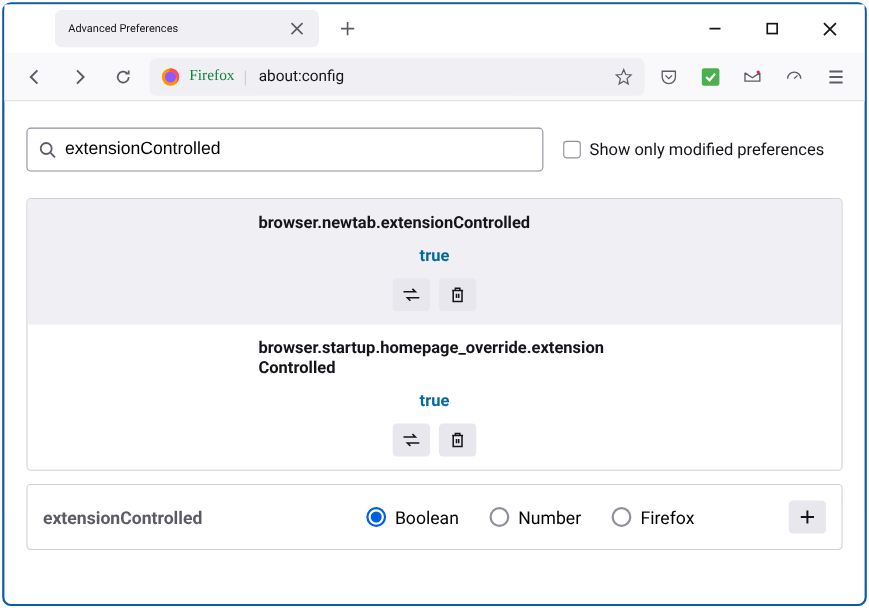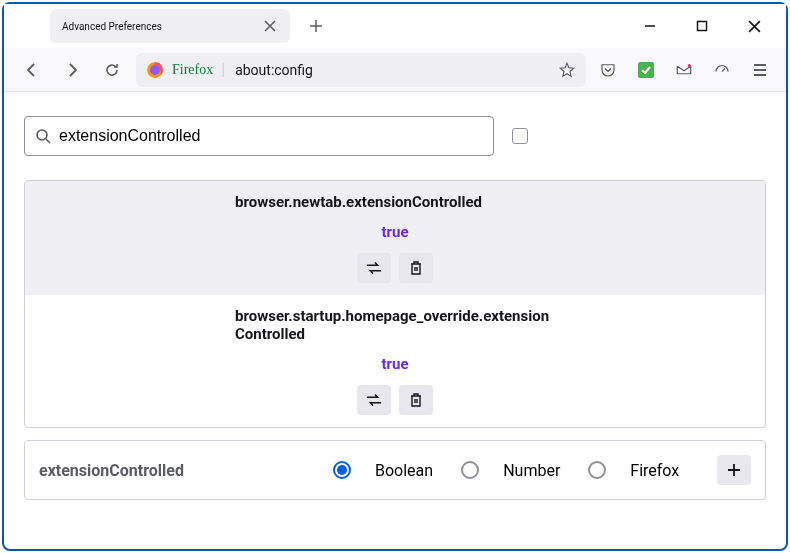--- a/index.html
+++ b/index.html
@@ -24,27 +24,27 @@
 .content { flex: 1; padding: 24px 20px; position: relative; }
 .search-row { display: flex; align-items: center; gap: 18px; margin-bottom: 24px; }
 .search-box { flex: 1; height: 40px; border: 1px solid #8f8f9d; border-radius: 4px; display: flex; align-items: center; padding: 0 10px; gap: 8px; max-width: 470px; }
 .search-box input { border: none; outline: none; font-size: 16px; flex: 1; background: transparent; }
 .checkbox-row { display: flex; align-items: center; gap: 8px; font-size: 15px; color: #15141a; }
 .chk { width: 16px; height: 16px; border: 1px solid #8f8f9d; border-radius: 3px; }
 .prefs-box { border: 1px solid #cfcfd8; border-radius: 4px; overflow: hidden; }
 .pref-row { display: flex; align-items: center; padding: 12px 14px; font-size: 15px; gap: 12px; flex-direction: column; }
 .pref-row.odd { background: #f0f0f4; }
 .pref-name { width: 320px; font-weight: 700; color: #15141a; word-break: break-word; }
-.pref-value { flex: 1; font-weight: 700; color: #6d28d9; }
+.pref-value { flex: 1; font-weight: 700; color: #0369a1; }
 .pref-actions { display: flex; gap: 8px; }
 .action-btn { width: 34px; height: 30px; background: #e7e7ed; border-radius: 4px; display: flex; align-items: center; justify-content: center; cursor: pointer; color: #15141a; }
 .newpref-row { display: flex; align-items: center; padding: 14px; border: 1px solid #cfcfd8; border-radius: 4px; margin-top: 12px; font-size: 16px; gap: 14px; }
 .newpref-name { width: 280px; font-weight: 700; color: #5b5b66; }
 .radio-group { display: flex; gap: 28px; flex: 1; }
-.radio-opt { display: flex; align-items: center; gap: 24px; cursor: pointer; }
+.radio-opt { display: flex; align-items: center; gap: 8px; cursor: pointer; }
 .radio { width: 18px; height: 18px; border: 2px solid #8f8f9d; border-radius: 50%; display: flex; align-items: center; justify-content: center; }
 .radio.sel { border-color: #0060df; }
 .radio.sel::after { content: ''; width: 10px; height: 10px; background: #0060df; border-radius: 50%; }
 .watermark { position: absolute; top: 50%; left: 50%; transform: translate(-50%, -20%); font-size: 90px; font-weight: 700; color: rgba(220, 90, 90, 0.08); letter-spacing: 8px; pointer-events: none; font-style: italic; }
 svg { display: block; }
 </style>
 </head>
 <body>
 
 <div class="window">
@@ -147,20 +147,21 @@
     <div class="search-row">
       <div class="search-box">
         <svg width="16" height="16" viewBox="0 0 16 16">
             <circle cx="7" cy="7" r="5" stroke="#5b5b66" stroke-width="1.6" fill="none"></circle>
             <path d="M11 11 L15 15" stroke="#5b5b66" stroke-width="1.6"></path>
           </svg>
         <input type="text" value="extensionControlled" placeholder="Search preference name" style="">
       </div>
       <label class="checkbox-row">
         <span class="chk"></span>
+        <span>Show only modified preferences</span>
       </label>
     </div>
 
     <div class="prefs-box">
       <div class="pref-row odd">
         <div class="pref-name">browser.newtab.extensionControlled</div>
         <div class="pref-value">true</div>
         <div class="pref-actions">
           <div class="action-btn">
               <svg width="18" height="14" viewBox="0 0 20 14">

